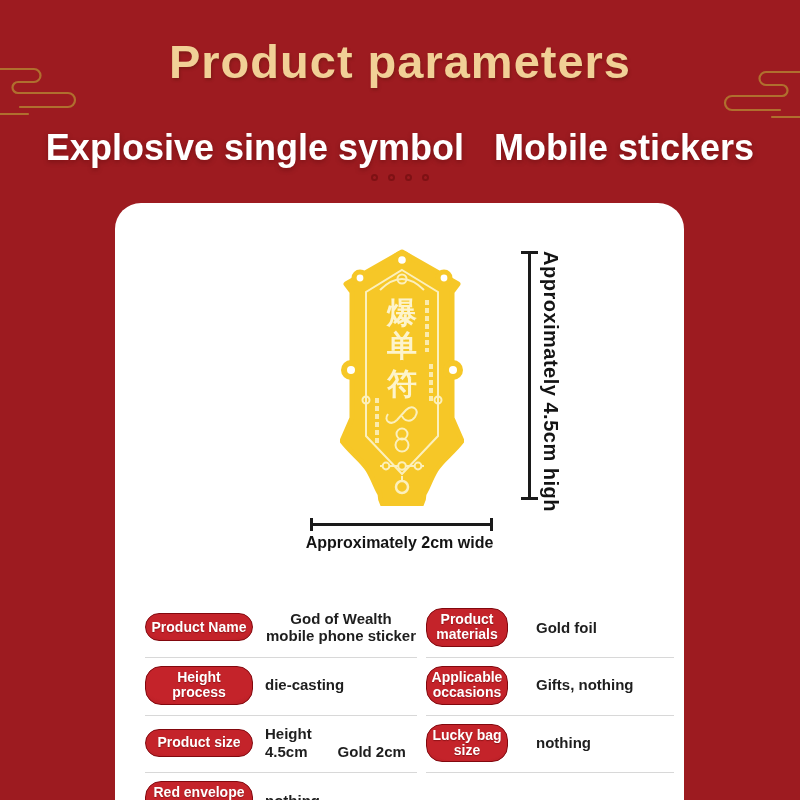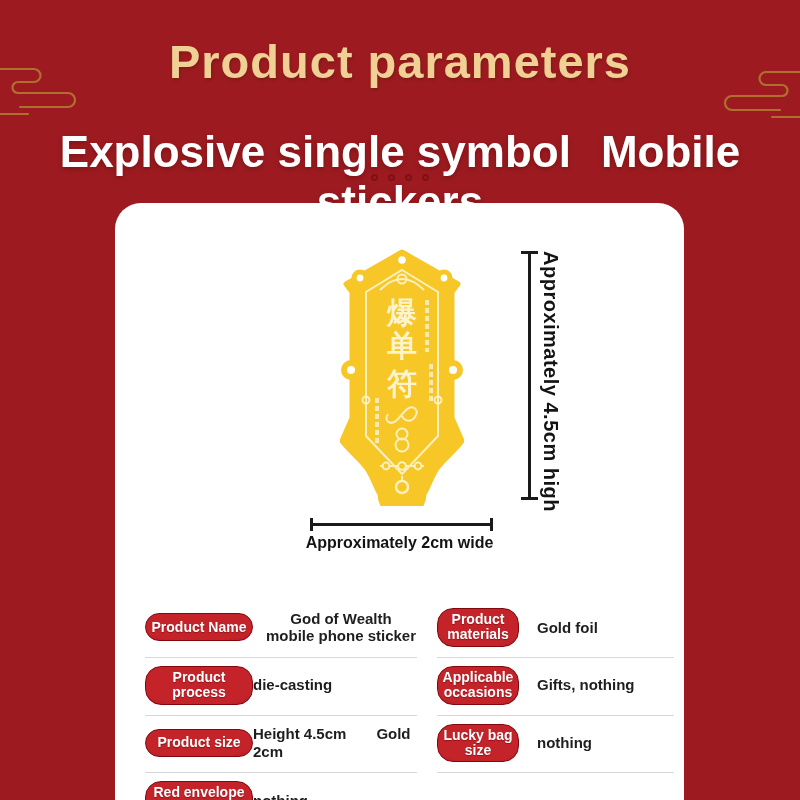--- a/index.html
+++ b/index.html
@@ -21,21 +21,21 @@
   .title {
     position:absolute; top:34px; left:0; right:0;
     text-align:center;
     font-size:47px; font-weight:bold; letter-spacing:1px;
     color:#F1D096;
     text-shadow:1px 2px 3px rgba(90,25,10,.45);
   }
   .subtitle {
     position:absolute; top:127px; left:0; right:0;
     text-align:center;
-    font-size:44px; font-weight:bold; color:#FFFFFF;
+    font-size:36px; font-weight:bold; color:#FFFFFF;
     text-shadow:0 2px 5px rgba(60,0,0,.35);
   }
   .subtitle .gap { margin-left:30px; }
   .dots {
     position:absolute; top:174px; left:0; right:0;
     display:flex; justify-content:center; gap:10px;
   }
   .dot {
     width:7px; height:7px; border-radius:50%;
     border:2px solid #7E1114;
@@ -89,21 +89,21 @@
     position:absolute; left:0; right:0; top:331px;
     text-align:center;
     font-size:16px; font-weight:600; color:#141414;
   }
 
   
   .ptable {
     position:absolute; left:30px; right:10px; top:397px;
   }
   .trow {
-    display:grid; grid-template-columns:272px 1fr; column-gap:20px;
+    display:grid; grid-template-columns:272px 1fr; column-gap:9px;
   }
   .tcell {
     display:flex; align-items:center;
     padding:8px 0 10px 0;
     border-bottom:1px solid #D8D8D8;
     min-height:28px;
   }
   .pill {
     flex-shrink:0;
     width:108px; min-height:28px;
@@ -111,24 +111,25 @@
     display:flex; align-items:center; justify-content:center;
     text-align:center;
     background:radial-gradient(120% 135% at 50% 42%, #C4232A 45%, #A5161D 78%, #8C1016 100%);
     border:1px solid #82080E;
     border-radius:16px;
     color:#FFFFFF; font-weight:bold; font-size:14px; line-height:1.1;
     text-shadow:0 1px 1px rgba(80,0,0,.45);
   }
   .pill-sm { width:82px; }
   .val {
+    margin-left:12px;
     font-size:15px; font-weight:600; color:#1E1E1E; line-height:1.18;
   }
   .val-center { width:168px; text-align:center; margin-left:12px; }
-  .val-right { margin-left:18px; }
+  .val-right { margin-left:28px; }
   .val-part2 { margin-left:30px; }
 </style>
 </head>
 <body>
 
 <div class="page">
 
   <svg class="cloud cloud-left" viewBox="0 0 95 58">
     <g fill="none" stroke="#B06F2E" stroke-width="2.2" stroke-linecap="round">
       <path d="M0 7 h36 a6.5 6.5 0 0 1 0 13 h-16 a5.5 5.5 0 0 0 0 11 h50 a7 7 0 0 1 0 14 h-48"></path>
@@ -220,21 +221,21 @@
           <div class="val val-center">God of Wealth mobile phone sticker</div>
         </div>
         <div class="tcell">
           <div class="pill pill-sm">Product materials</div>
           <div class="val val-right">Gold foil</div>
         </div>
       </div>
 
       <div class="trow">
         <div class="tcell">
-          <div class="pill">Product process</div>
+          <div class="pill">Height process</div>
           <div class="val">die-casting</div>
         </div>
         <div class="tcell">
           <div class="pill pill-sm">Applicable occasions</div>
           <div class="val val-right">Gifts, nothing</div>
         </div>
       </div>
 
       <div class="trow">
         <div class="tcell">

